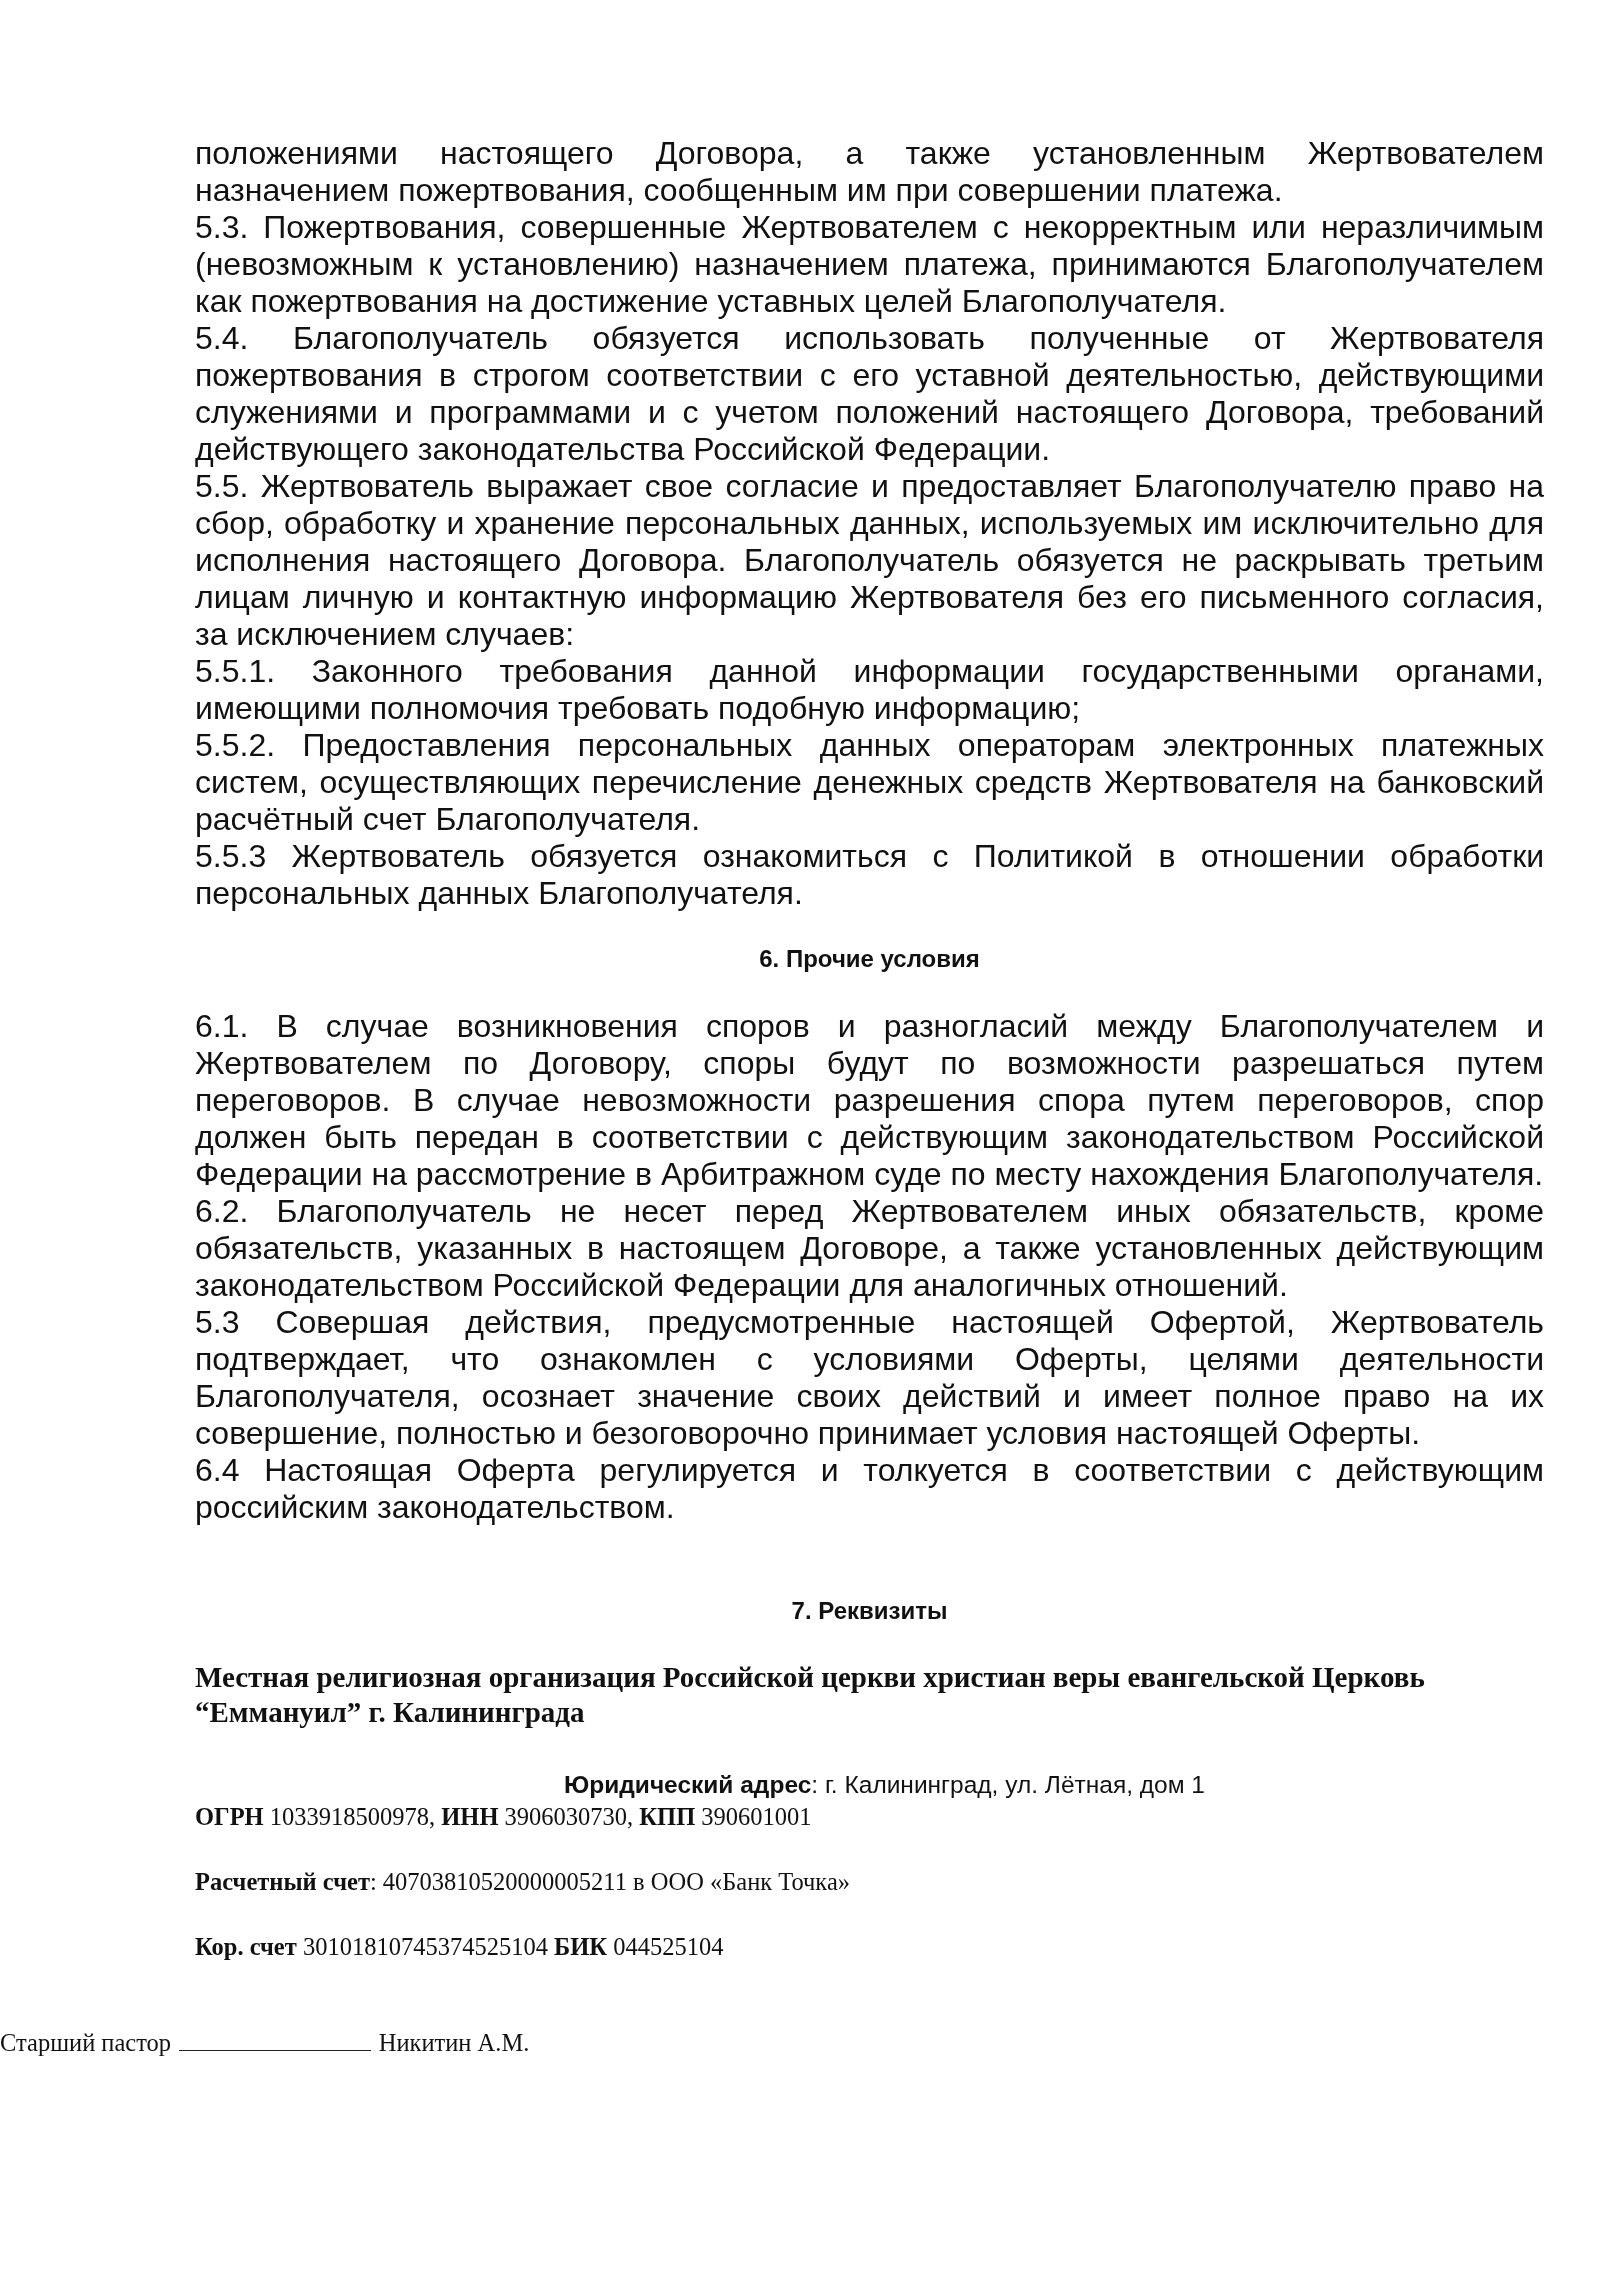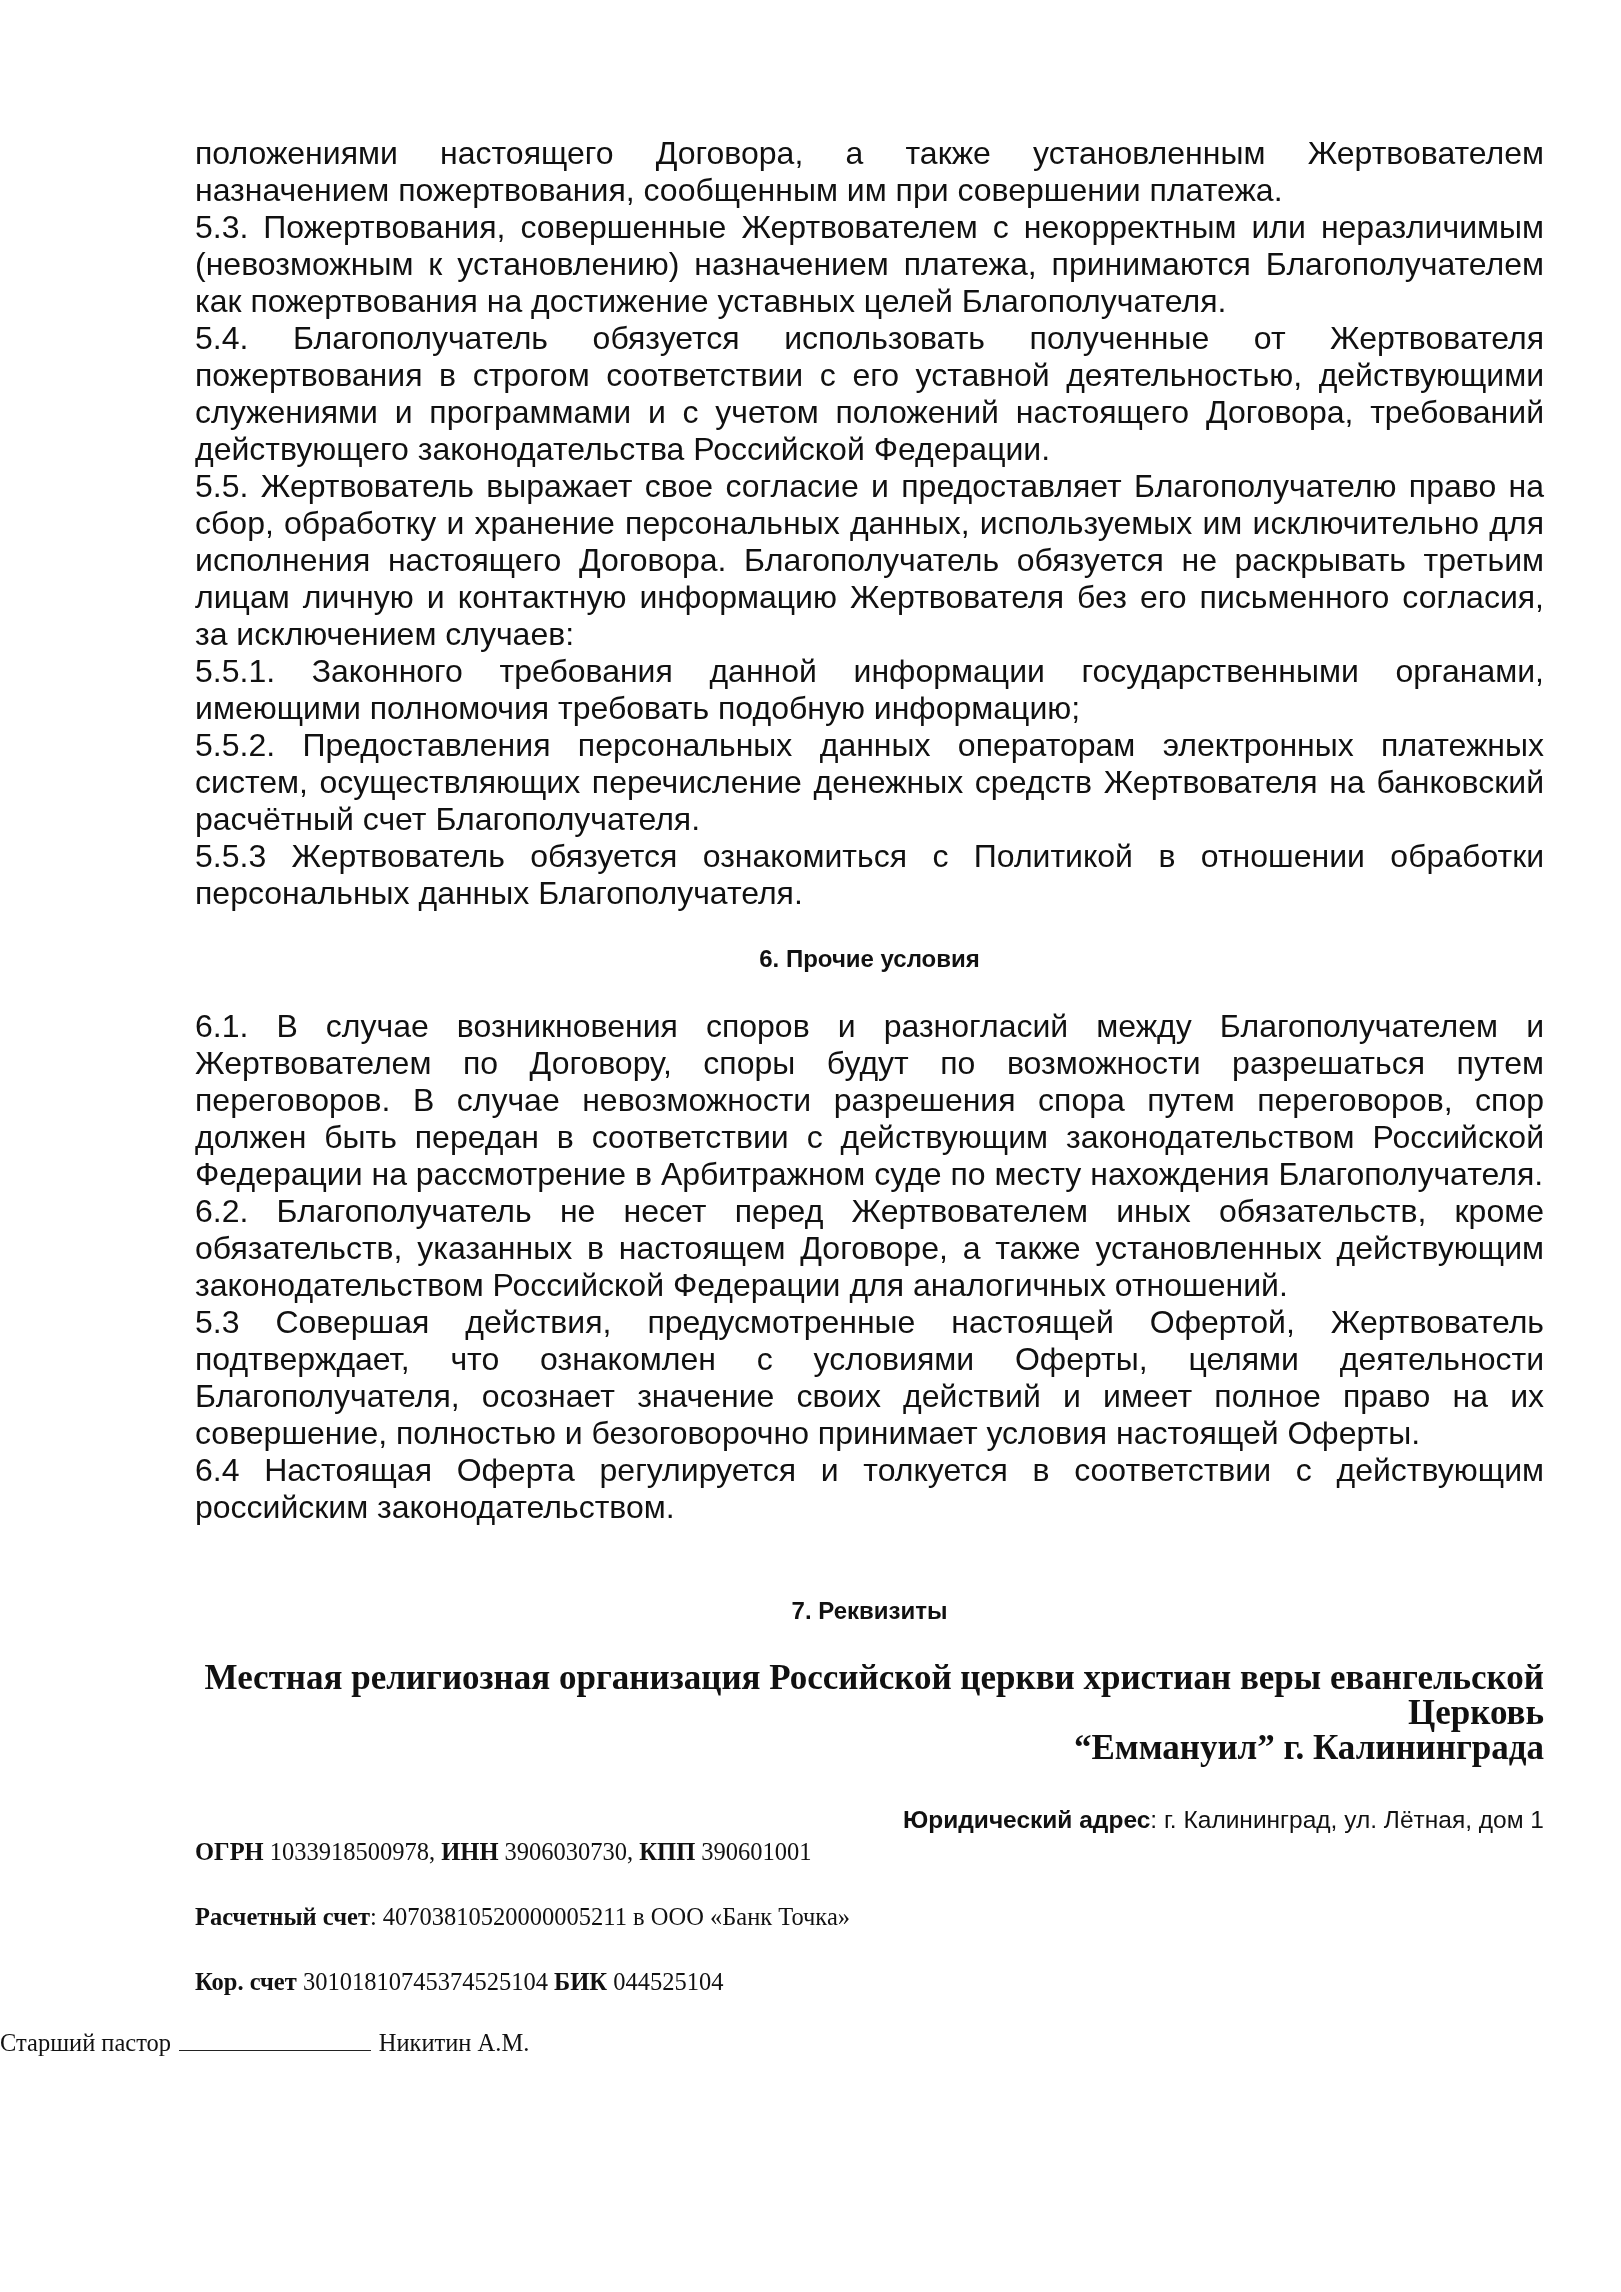--- a/index.html
+++ b/index.html
@@ -1,21 +1,21 @@
 <!DOCTYPE html>
 <html><head>
 <meta charset="utf-8">
 <style>
   html, body { margin: 0; padding: 0; background: #ffffff; }
   body { width: 1621px; height: 2293px; position: relative; overflow: hidden; color: #111; }
   .page { position: absolute; left: 195px; top: 135px; width: 1349px; }
   .p { font-family: "Liberation Sans", sans-serif; font-size: 32px; line-height: 37px; text-align: justify; margin: 0; }
   .h { font-family: "Liberation Sans", sans-serif; font-weight: bold; font-size: 24px; text-align: center; margin: 0; }
   .serif { font-family: "Liberation Serif", serif; }
-  .org { font-family: "Liberation Serif", serif; font-weight: bold; font-size: 35px; line-height: 35px; text-align: right; margin: 0; }
+  .org { font-family: "Liberation Serif", serif; font-weight: bold; font-size: 29px; line-height: 35px; text-align: left; margin: 0; }
   .req { font-size: 24.5px; line-height: 32px; margin: 0; }
   .b { font-weight: bold; }
   .sig { font-family: "Liberation Serif", serif; font-size: 24.5px; position: absolute; left: 0; width: 1349px; text-align: left; }
   .blank { display: inline-block; width: 192px; border-bottom: 1.5px solid #222; height: 19.6px; margin: 0 7.8px; vertical-align: baseline; }
 </style>
 </head>
 <body>
 
 <div class="page">
   <p class="p">положениями настоящего Договора, а также установленным Жертвователем назначением пожертвования, сообщенным им при совершении платежа.</p>
@@ -31,21 +31,21 @@
   <p class="p">6.1. В случае возникновения споров и разногласий между Благополучателем и Жертвователем по Договору, споры будут по возможности разрешаться путем переговоров. В случае невозможности разрешения спора путем переговоров, спор должен быть передан в соответствии с действующим законодательством Российской Федерации на рассмотрение в Арбитражном суде по месту нахождения Благополучателя.</p>
   <p class="p">6.2. Благополучатель не несет перед Жертвователем иных обязательств, кроме обязательств, указанных в настоящем Договоре, а также установленных действующим законодательством Российской Федерации для аналогичных отношений.</p>
   <p class="p">5.3 Совершая действия, предусмотренные настоящей Офертой, Жертвователь подтверждает, что ознакомлен с условиями Оферты, целями деятельности Благополучателя, осознает значение своих действий и имеет полное право на их совершение, полностью и безоговорочно принимает условия настоящей Оферты.</p>
   <p class="p">6.4 Настоящая Оферта регулируется и толкуется в соответствии с действующим российским законодательством.</p>
 
   <p class="h" style="margin-top:71px;margin-bottom:35px;">7. Реквизиты</p>
 
   <p class="org">Местная религиозная организация Российской церкви христиан веры евангельской Церковь</p>
   <p class="org" style="margin-bottom:39px;">“Еммануил” г. Калининграда</p>
 
-  <p class="req p" style="text-align:right;line-height:32px;margin-left:30px;">
+  <p class="req p" style="text-align:center;line-height:32px;margin-left:30px;">
     <span class="b">Юридический адрес</span><span>: г. Калининград, ул. Лётная, дом 1</span>
   </p>
   <p class="req serif">
     <span class="b">ОГРН</span><span> 1033918500978, </span><span class="b">ИНН</span><span> 3906030730, </span><span class="b">КПП</span><span> 390601001</span>
   </p>
 
   <p class="req serif" style="margin-top:33px;">
     <span class="b">Расчетный счет</span><span>: 40703810520000005211 в ООО «Банк Точка»</span>
   </p>
 

